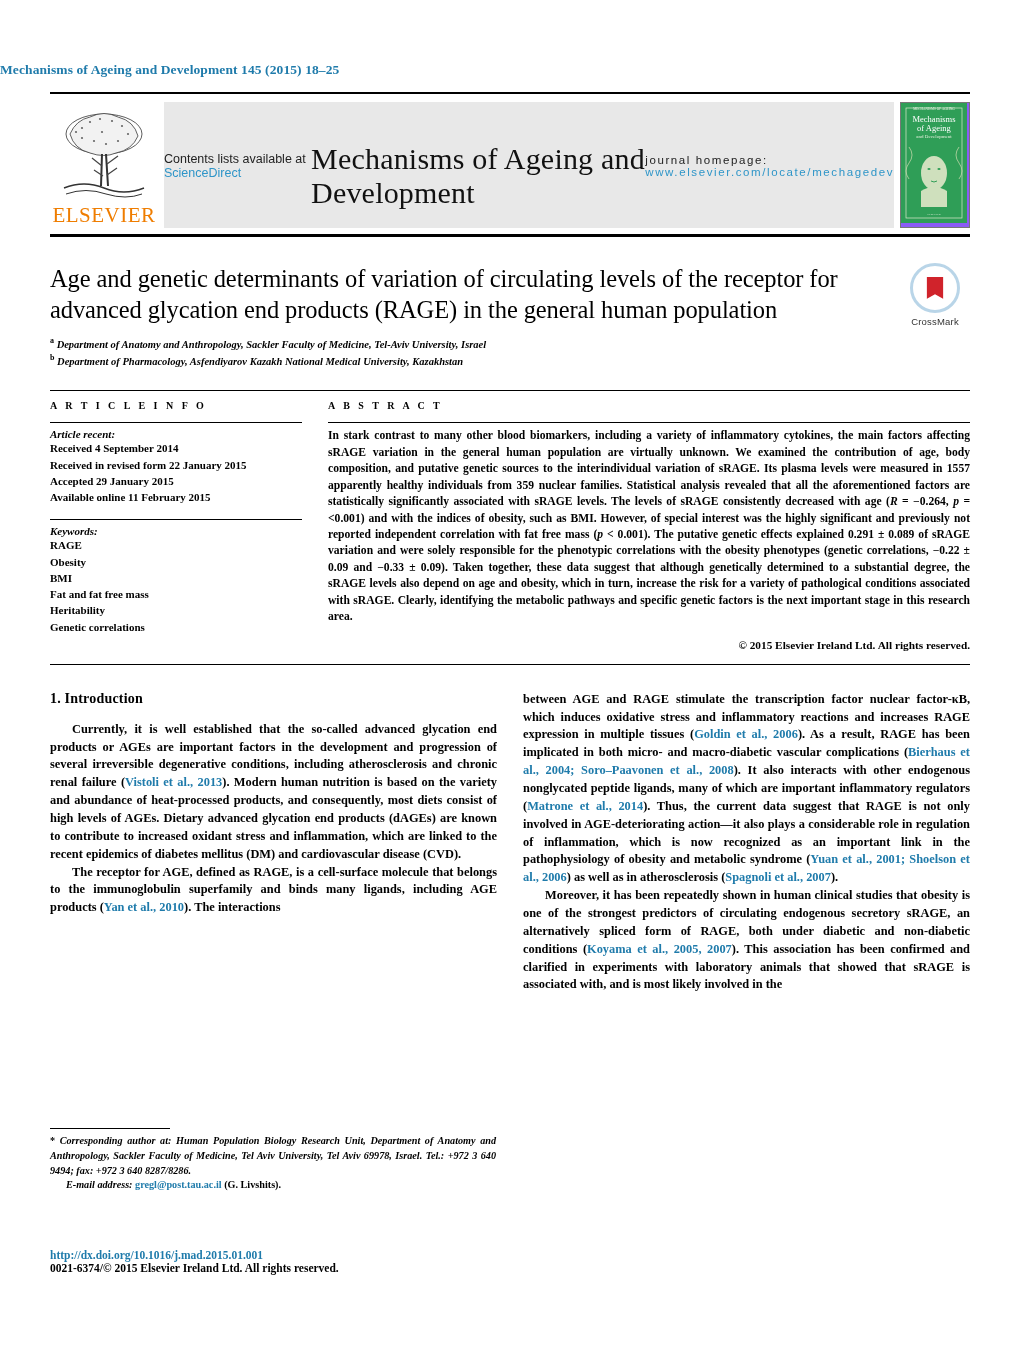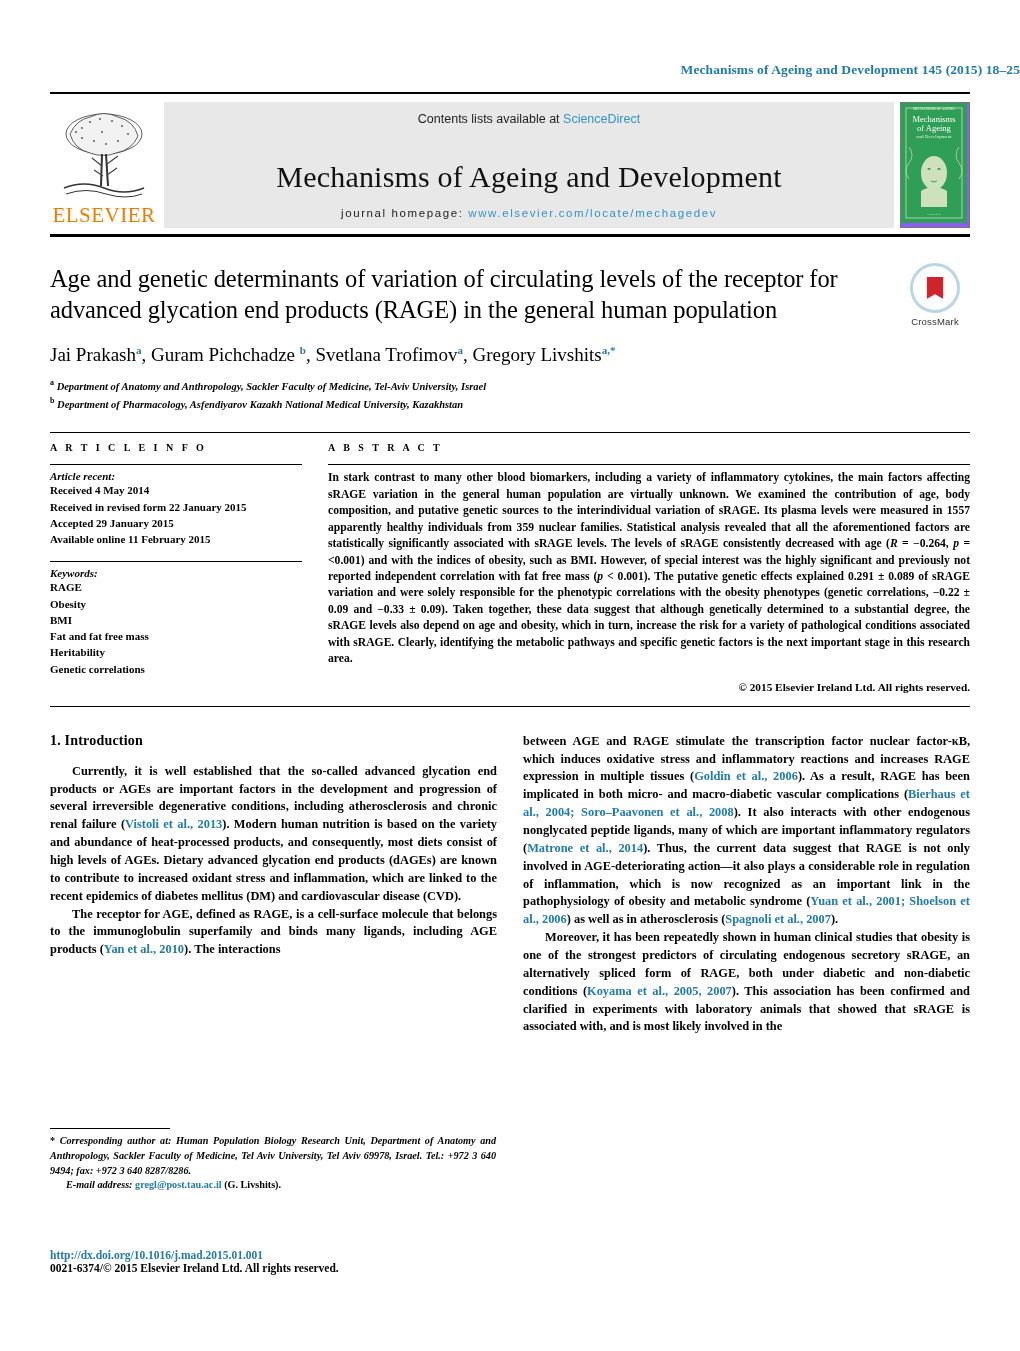--- a/index.html
+++ b/index.html
@@ -7,21 +7,21 @@
     width:1020px; height:1351px;
     background:#ffffff;
     font-family:"Liberation Serif", serif;
     color:#000;
     -webkit-font-smoothing:antialiased;
   }
   .page { position:relative; width:1020px; height:1351px; padding:0; box-sizing:border-box; }
 
   
   .running-head {
-    text-align:right;
+    text-align:left;
     color:#1f7bab;
     font-family:"Liberation Serif", serif;
     font-weight:bold;
     font-size:13.5px;
     padding-top:62px;
     letter-spacing:0.1px;
   }
 
   
   .masthead {
@@ -39,21 +39,21 @@
   }
   .tree-svg { display:block; }
   .elsevier-word {
     color:#ef7d00; font-family:"Liberation Serif", serif;
     font-size:21px; letter-spacing:0.5px; font-weight:normal;
     line-height:1; margin-top:1px;
   }
   .journal-band {
     flex:1 1 auto;
     background:#e8e8e8;
-    display:flex; flex-direction:column; justify-content:space-between;
+    display:flex; flex-direction:row; justify-content:space-between;
     align-items:center;
     padding:10px 0 9px 0;
   }
   .contents-line {
     font-family:"Liberation Sans", sans-serif;
     font-size:12.5px; color:#222;
   }
   .contents-line .sd { color:#2e95c8; }
   .journal-name {
     font-family:Liberation Serif, serif;
@@ -244,42 +244,41 @@
         </g>
         <text x="33" y="112" font-family="Liberation Serif, serif" font-size="2.8" fill="#e8f1df" text-anchor="middle">ELSEVIER</text>
       </svg>
     </div>
   </div>
   <div class="masthead-rule"></div>
 
   <div class="title-block">
     <div class="title-left">
       <h1 class="article-title">Age and genetic determinants of variation of circulating levels of the receptor for advanced glycation end products (RAGE) in the general human population</h1>
-      <div class="authors">Jai Prakash<sup>a</sup>, Guram Pichchadze <sup>b</sup>, Svetlana Trofimov<sup>a</sup>, Gregory Livshits<sup>a,*</sup></div>
       <div class="affil">
         <div><sup>a</sup> <span>Department of Anatomy and Anthropology, Sackler Faculty of Medicine, Tel-Aviv University, Israel</span></div>
         <div><sup>b</sup> <span>Department of Pharmacology, Asfendiyarov Kazakh National Medical University, Kazakhstan</span></div>
       </div>
     </div>
     <div class="crossmark">
       <div class="cm-badge"></div>
       <div class="cm-label">CrossMark</div>
     </div>
   </div>
 
   <div class="info-rule"></div>
 
   <div class="info-grid">
     <div class="col-info">
       <div class="sec-head">A R T I C L E   I N F O</div>
       <div class="hr-thin"></div>
       <div class="meta-block">
         <div class="meta-label">Article recent:</div>
         <div class="meta-list">
-          <div>Received 4 May 2014</div>
+          <div>Received 4 September 2014</div>
           <div>Received in revised form 22 January 2015</div>
           <div>Accepted 29 January 2015</div>
           <div>Available online 11 February 2015</div>
         </div>
       </div>
       <div class="hr-thin"></div>
       <div class="meta-block">
         <div class="meta-label">Keywords:</div>
         <div class="meta-list">
           <div>RAGE</div>

